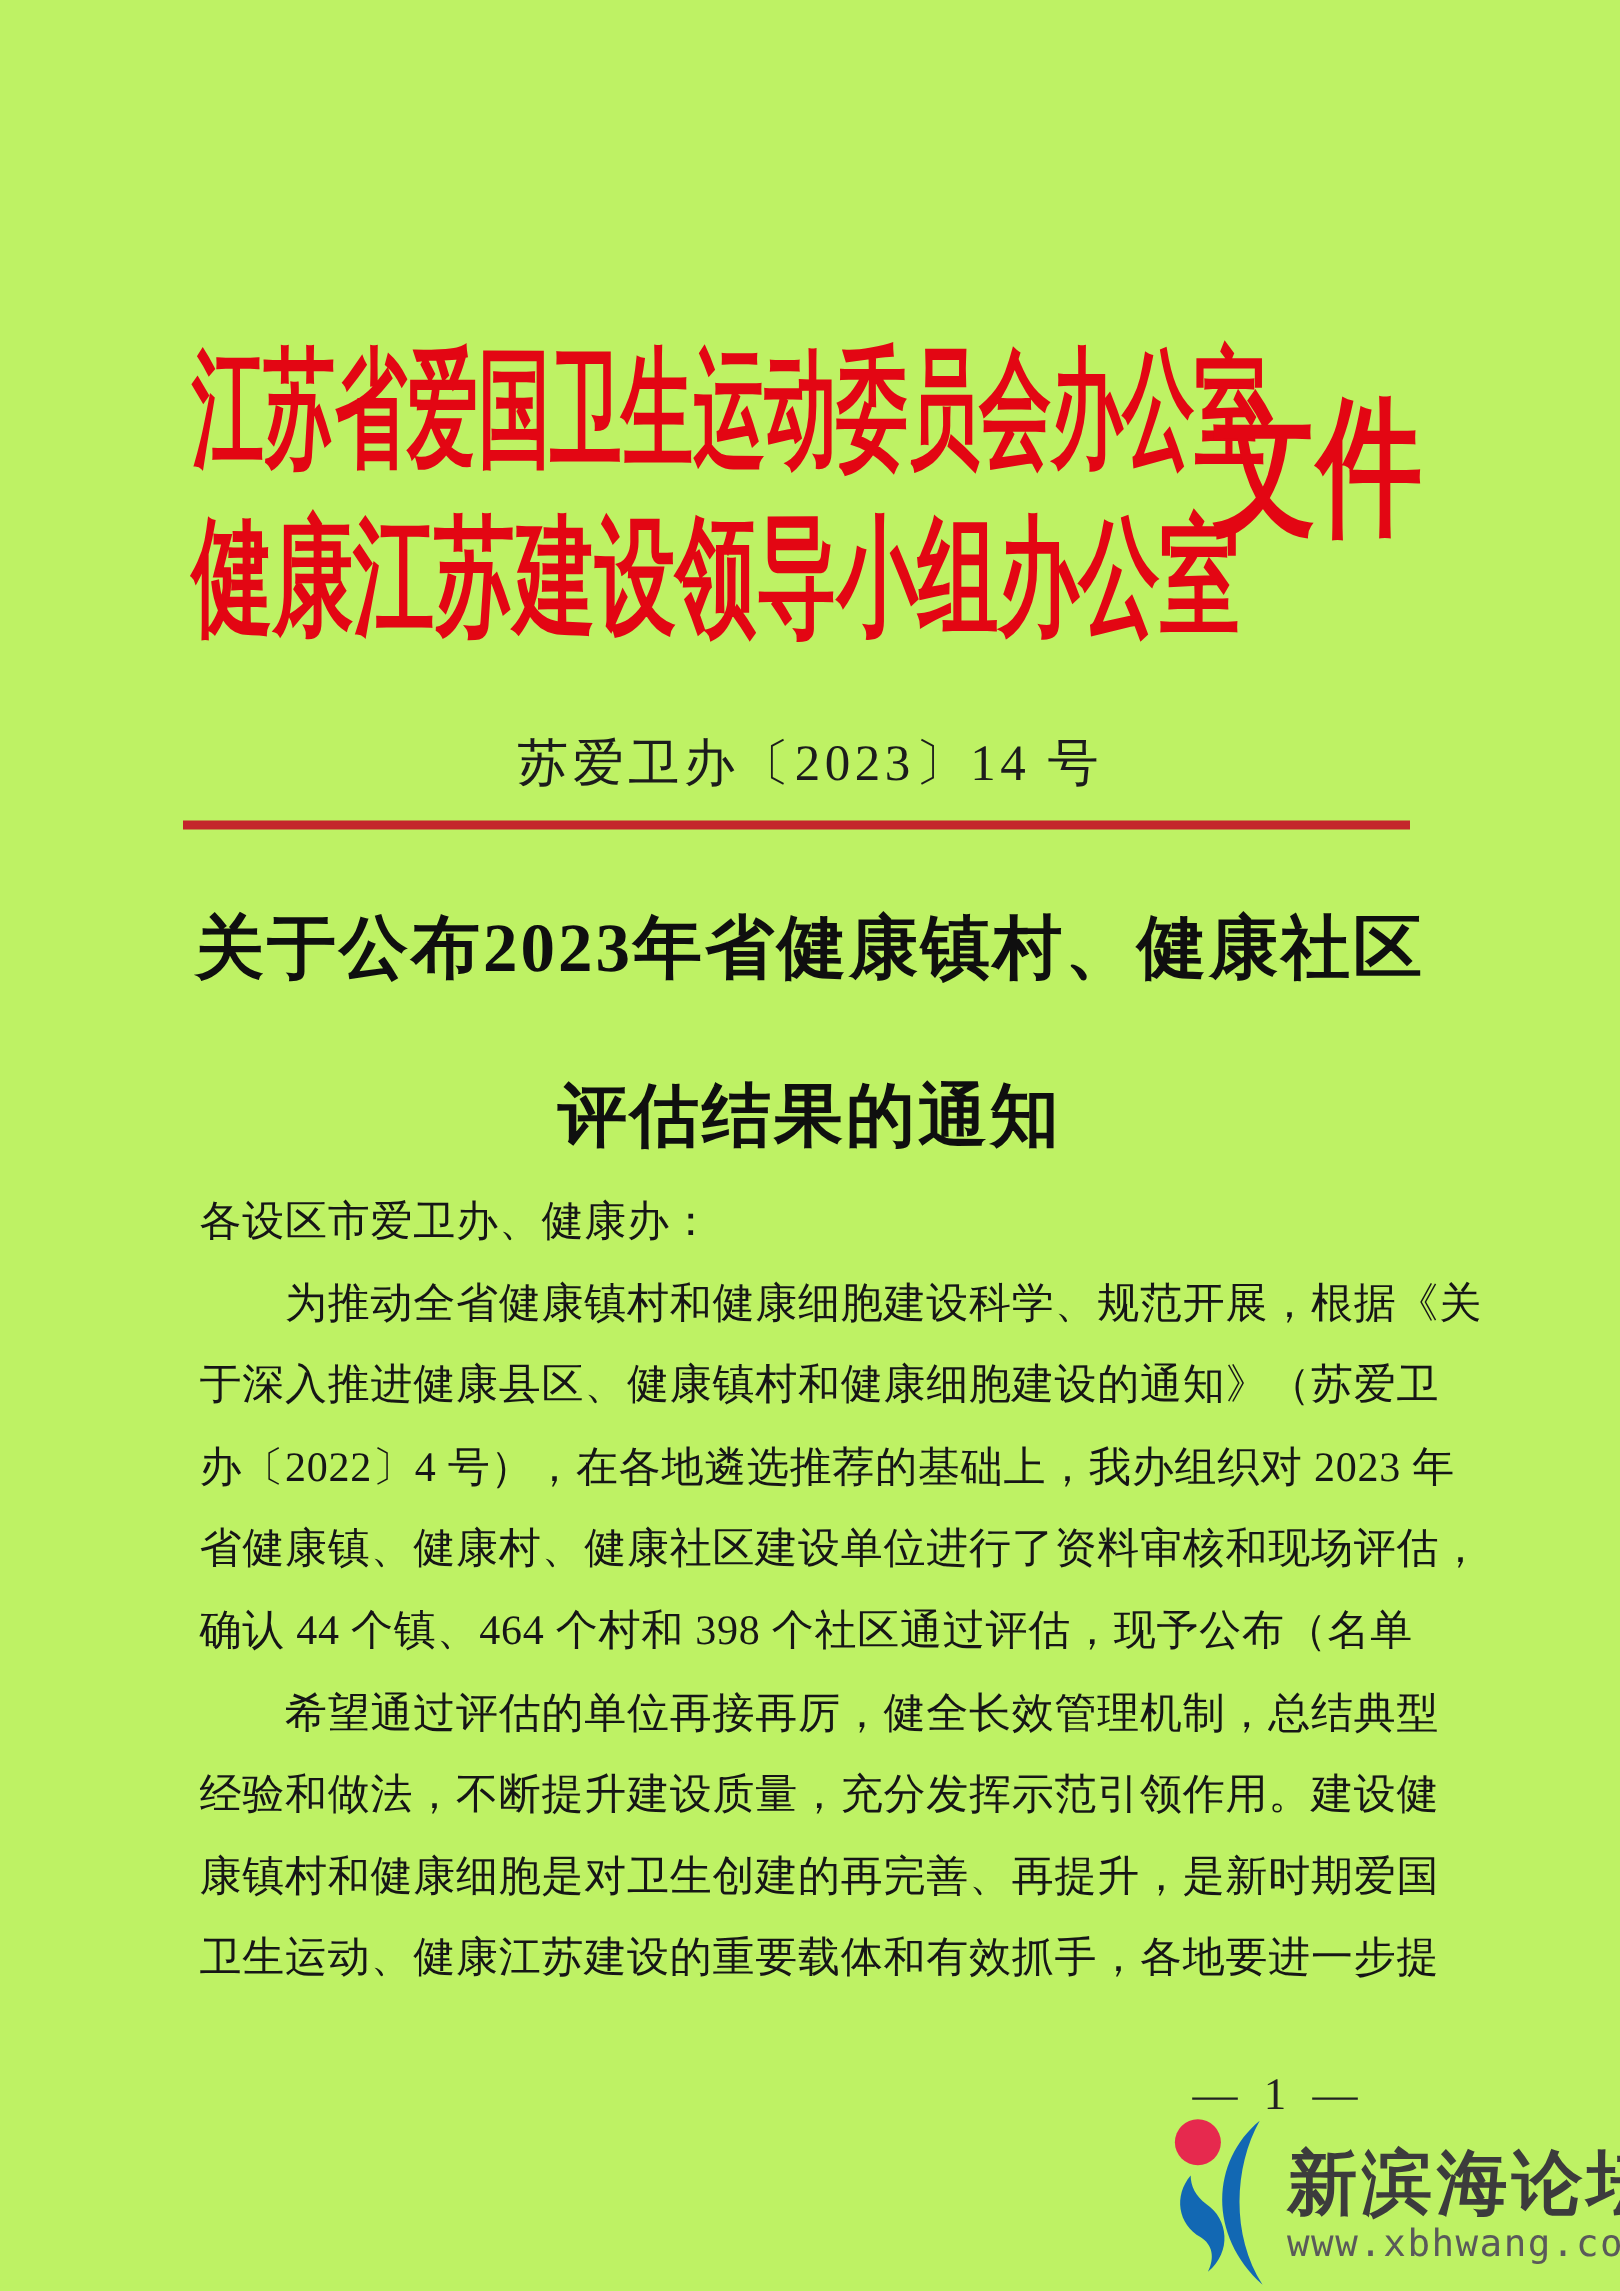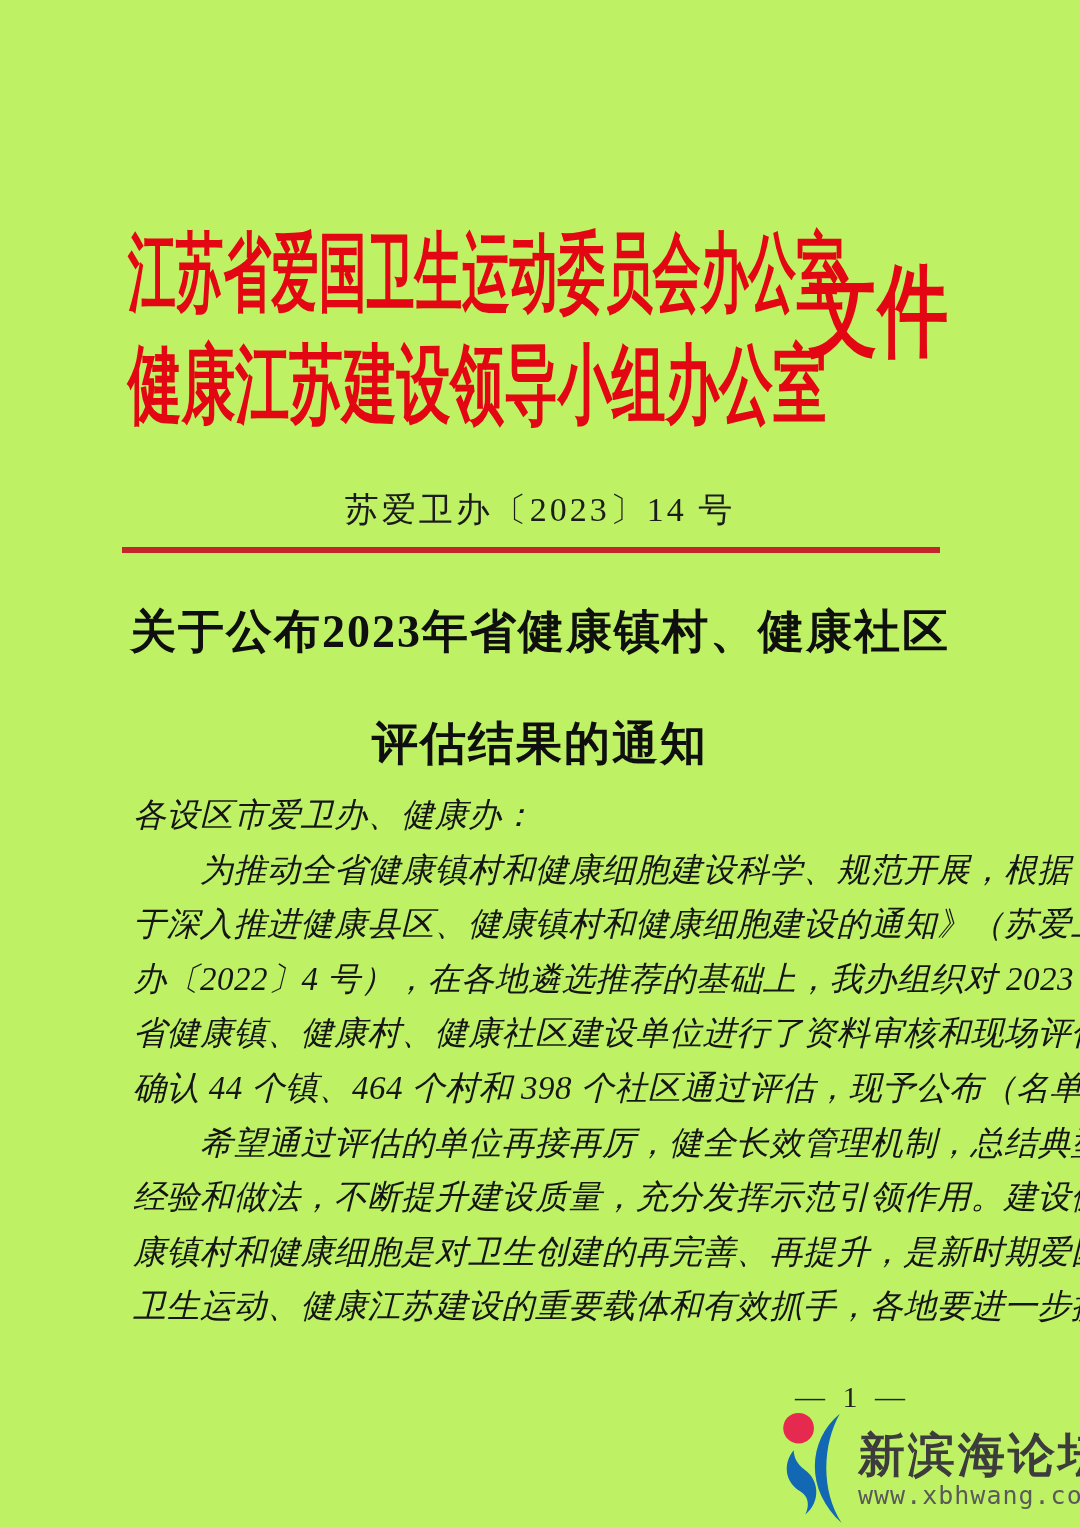--- a/index.html
+++ b/index.html
@@ -72,26 +72,25 @@
   .title-line-1 { top:604px; }
   .title-line-2 { top:682px;margin-top:34px; }
 
   
   .body-block {
     position:absolute;
     left:133px; top:788px;
     width:820px;
   }
   .body-line {
-    font-size:33px;
+    font-size:28px;
     line-height:54.6px;
     color:#161616;
     white-space:nowrap;
     letter-spacing:0.5px;
-    font-style:italic;
   }
 
   
   .page-number {
     position:absolute;
     left:0; top:1380px;
     width:910px;
     text-align:right;
     font-size:30px;
     letter-spacing:5px;

